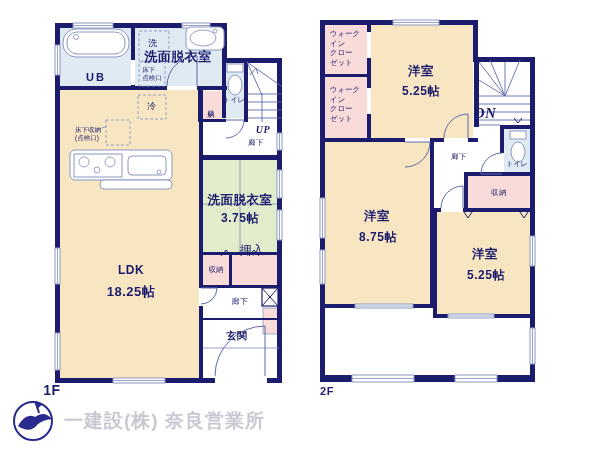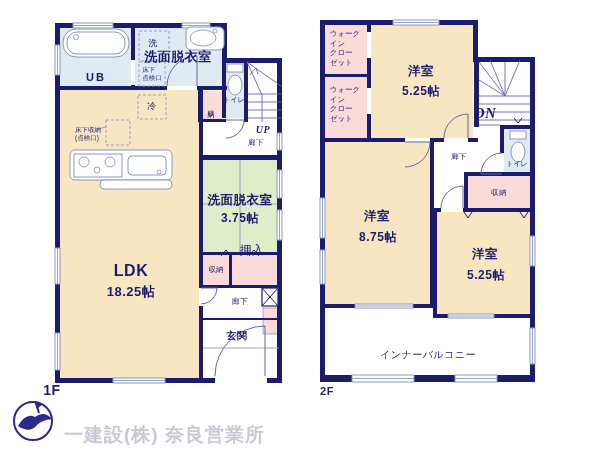--- a/index.html
+++ b/index.html
@@ -5,21 +5,21 @@
   html,body{margin:0;padding:0;background:#fff;}
   #stage{position:relative;width:600px;height:450px;background:#fff;overflow:hidden;
          font-family:"Liberation Sans","DejaVu Sans",sans-serif;}
   #plan-svg{position:absolute;left:0;top:0;}
   .lbl{position:absolute;transform:translate(-50%,-50%);color:var(--wall);
        white-space:pre-line;text-align:left;line-height:1.28;letter-spacing:0.5px;}
   .b{font-weight:700;}
   .vert{writing-mode:vertical-rl;letter-spacing:1px;line-height:1;}
   .stair{font-family:"Liberation Serif","DejaVu Serif",serif;font-style:italic;font-weight:700;}
   .company{position:absolute;transform:translateY(-50%);color:var(--logo_text);
-           font-weight:700;letter-spacing:1px;margin-top:14px;}
+           font-weight:700;letter-spacing:1px;}
   
   .w{fill:var(--wall);} .wh{fill:#ffffff;}
   .cream{fill:var(--room_cream);} .green{fill:var(--room_green);}
   .pink{fill:var(--room_pink);} .blue{fill:var(--room_blue);}
   .fx{fill:#ffffff;stroke:var(--line_gray);stroke-width:1;}
   .ln{stroke:var(--line_gray);stroke-width:0.9;fill:none;}
   .sln{stroke:var(--stair_line);stroke-width:0.9;fill:none;}
   .arc{stroke:var(--stair_line);stroke-width:1;fill:none;}
   .mk{stroke:var(--wall);stroke-width:1;fill:none;}
   .xbx{stroke:var(--wall);stroke-width:1.2;fill:#fff;}
@@ -290,21 +290,21 @@
   <div class="lbl" style="left:153px;top:44px;font-size:9px">洗</div>
   <div class="lbl" style="left:152px;top:74px;font-size:6.5px;letter-spacing:0">床下
 点検口</div>
   <div class="lbl" style="left:152px;top:107px;font-size:9px">冷</div>
   <div class="lbl vert" style="left:211px;top:105px;font-size:7px">収納</div>
   <div class="lbl" style="left:234px;top:100px;font-size:7px;letter-spacing:0">トイレ</div>
   <div class="lbl stair" style="left:263px;top:130px;font-size:10px">UP</div>
   <div class="lbl" style="left:256px;top:143px;font-size:7.5px">廊下</div>
   <div class="lbl" style="left:88px;top:134px;font-size:6.5px;letter-spacing:0">床下収納
 (点検口)</div>
-  <div class="lbl b" style="left:131px;top:271px;font-size:16px">LDK</div>
+  <div class="lbl b" style="left:131px;top:271px;font-size:12px">LDK</div>
   <div class="lbl b" style="left:131px;top:292px;font-size:13px">18.25帖</div>
   <div class="lbl b" style="left:240px;top:200px;font-size:12.5px">洗面脱衣室</div>
   <div class="lbl b" style="left:240px;top:219px;font-size:12px">3.75帖</div>
   <div class="lbl" style="left:216px;top:270px;font-size:7.5px;letter-spacing:0">収納</div>
   <div class="lbl" style="left:252px;top:251px;font-size:12px">押入</div>
   <div class="lbl" style="left:240px;top:302px;font-size:8px">廊下</div>
   <div class="lbl b" style="left:237px;top:336px;font-size:10px">玄関</div>
   <div class="lbl b" style="left:52px;top:391px;font-size:14px">1F</div>
 
   <div class="lbl" style="left:345px;top:48px;font-size:7.5px;letter-spacing:0">ウォーク
@@ -318,17 +318,16 @@
   <div class="lbl b" style="left:421px;top:71px;font-size:12.5px">洋室</div>
   <div class="lbl b" style="left:421px;top:92px;font-size:12px">5.25帖</div>
   <div class="lbl stair" style="left:485px;top:114px;font-size:15px">DN</div>
   <div class="lbl" style="left:517px;top:164px;font-size:7px;letter-spacing:0">トイレ</div>
   <div class="lbl" style="left:459px;top:157px;font-size:7.5px">廊下</div>
   <div class="lbl" style="left:499px;top:193px;font-size:7.5px">収納</div>
   <div class="lbl b" style="left:377px;top:216px;font-size:12.5px">洋室</div>
   <div class="lbl b" style="left:378px;top:238px;font-size:12px">8.75帖</div>
   <div class="lbl b" style="left:485px;top:254px;font-size:12.5px">洋室</div>
   <div class="lbl b" style="left:486px;top:276px;font-size:12px">5.25帖</div>
-  <div class="lbl" style="left:428px;top:355px;font-size:10px">インナーバルコニー</div>
   <div class="lbl b" style="left:327px;top:391px;font-size:11px">2F</div>
 
   <div class="company" style="left:64px;top:421px;font-size:19px">一建設(株) 奈良営業所</div>
 </div>
 
 </body></html>

